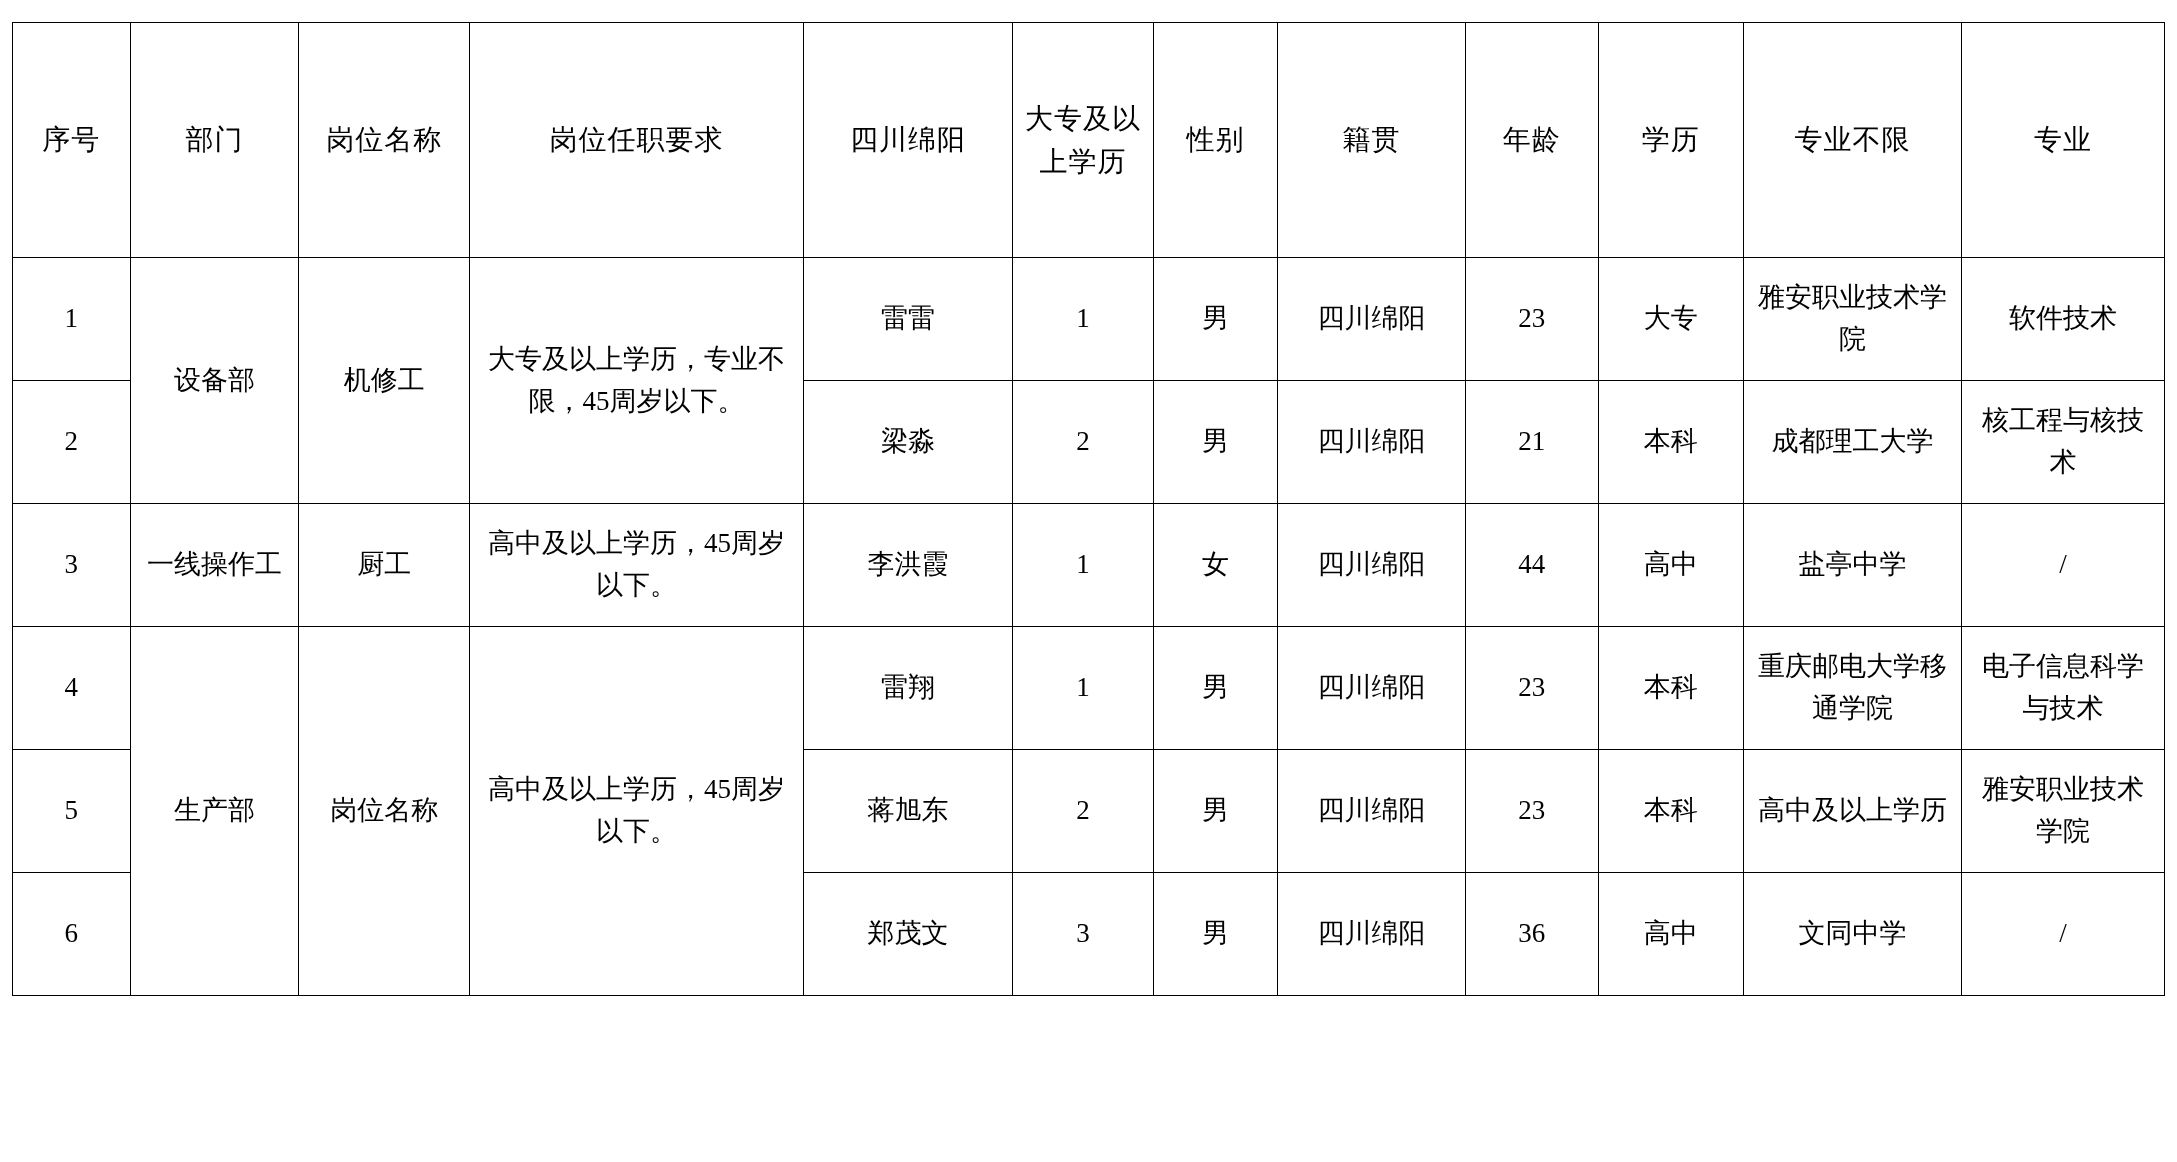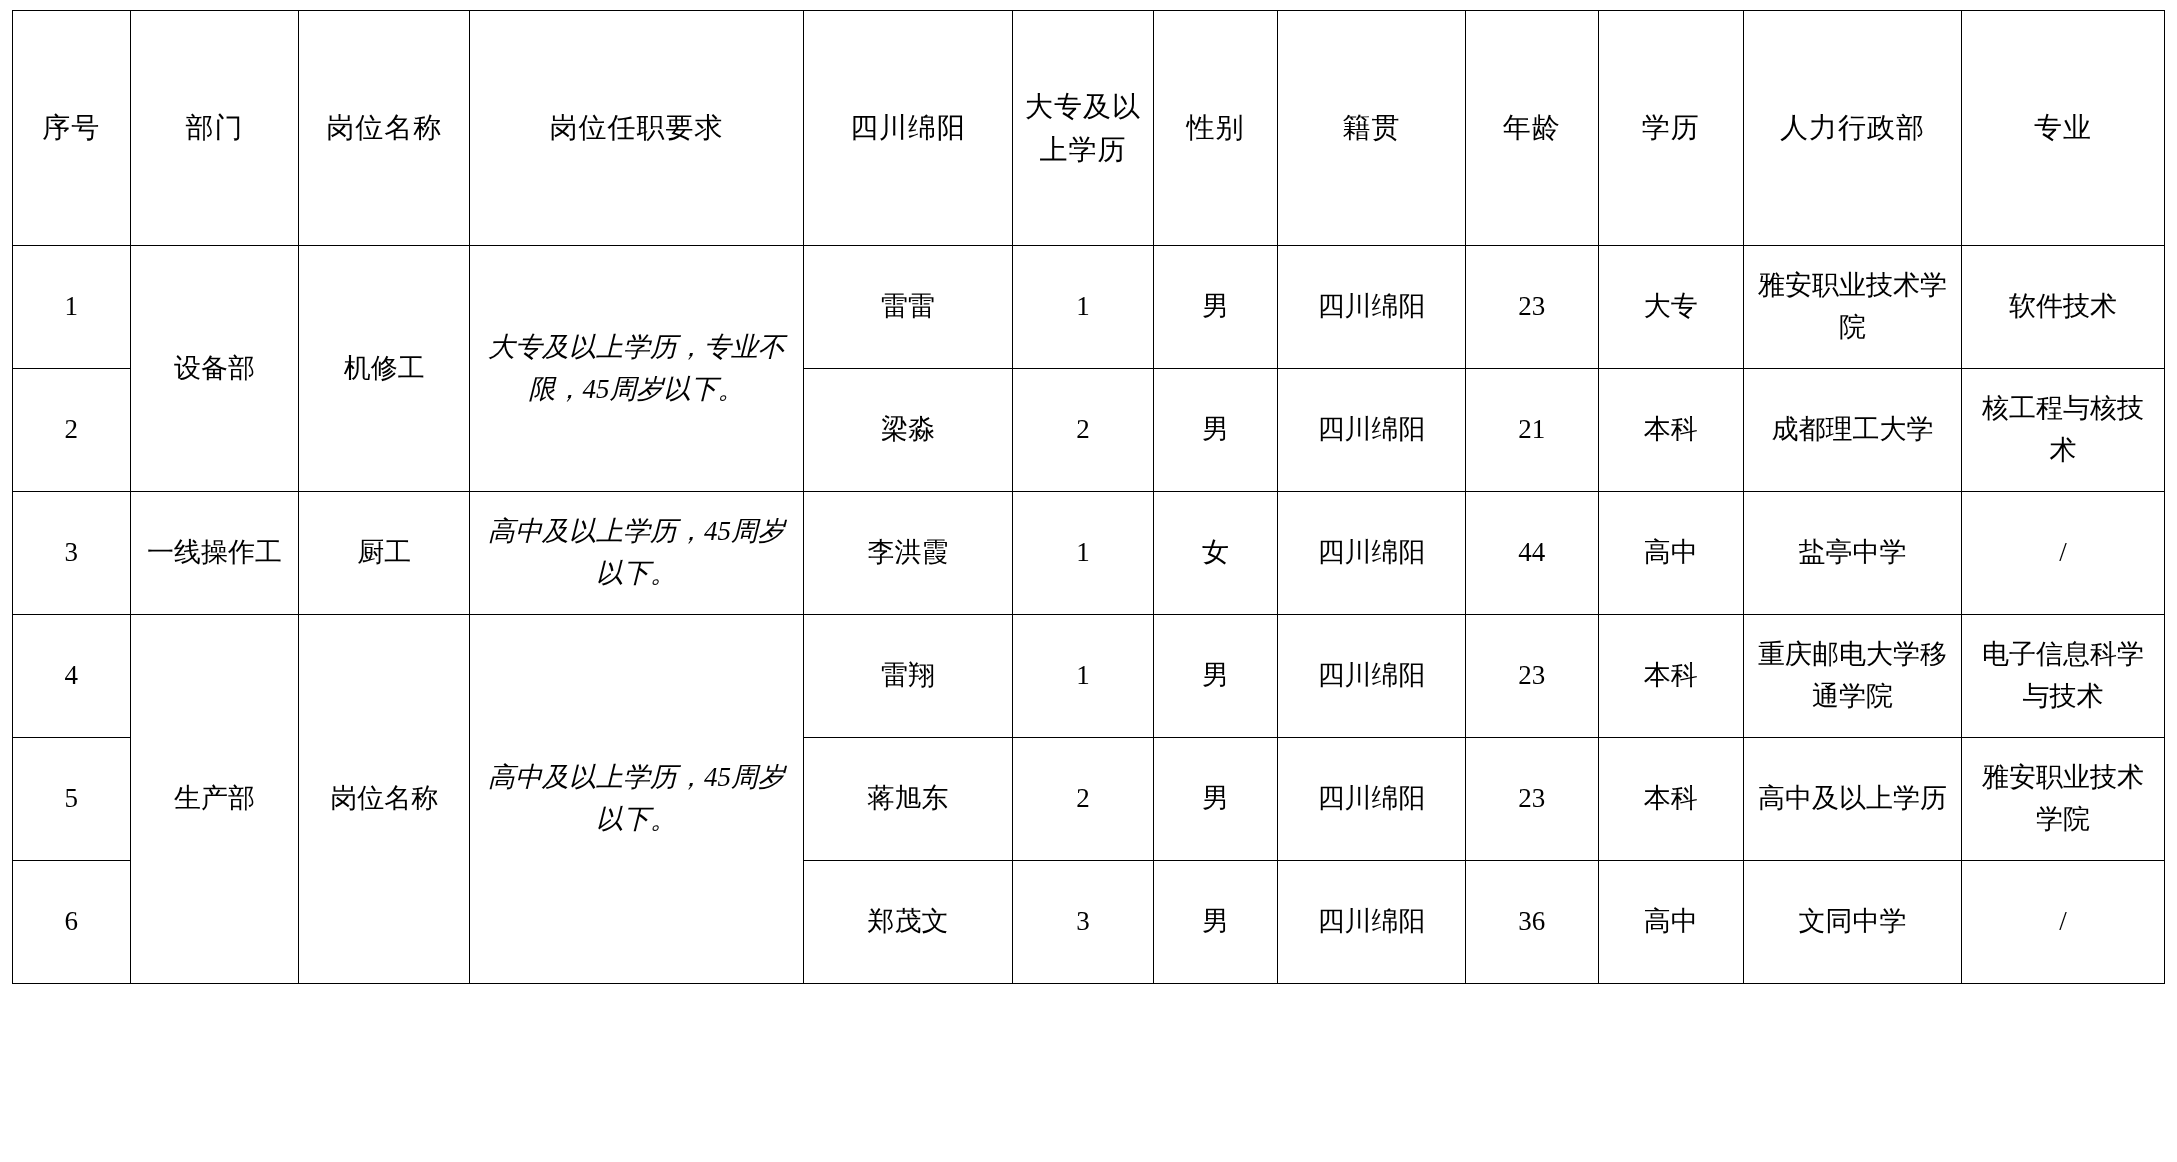--- a/index.html
+++ b/index.html
@@ -10,21 +10,21 @@
   body {
     width: 2177px;
     height: 1162px;
     font-family: "Liberation Serif", "DejaVu Serif", serif;
     color: #000000;
   }
   .sheet {
     box-sizing: border-box;
     width: 2177px;
     height: 1162px;
-    padding: 10px 12px 0 12px;
+    padding: 22px 12px 0 12px;
   }
   table.grid {
     border-collapse: collapse;
     table-layout: fixed;
     width: 2153px;
     margin: 0 auto;
   }
   table.grid td, table.grid th {
     border: 1px solid #000000;
     text-align: center;
@@ -52,21 +52,20 @@
   .c-edu      { width: 136px; }
   .c-school   { width: 204px; }
   .c-major    { width: 190px; }
 
   td.req, td.school, td.major, td.post, td.dept {
     line-height: 1.7;
   }
   td.req {
     padding-left: 14px;
     padding-right: 14px;
-    font-style: italic;
   }
   .rowtall td { height: 110px; }
 </style>
 </head>
 <body>
 
 <div class="sheet">
   <table class="grid">
     <colgroup>
       <col class="c-seq">
@@ -87,21 +86,21 @@
         <th>序号</th>
         <th>部门</th>
         <th>岗位名称</th>
         <th>岗位任职要求</th>
         <th>四川绵阳</th>
         <th>大专及以上学历</th>
         <th>性别</th>
         <th>籍贯</th>
         <th>年龄</th>
         <th>学历</th>
-        <th>人力行政部</th>
+        <th>专业不限</th>
         <th>专业</th>
       </tr>
     </thead>
     <tbody>
 
       <tr class="rowtall">
         <td>1</td>
         <td class="dept" rowspan="2">设备部</td>
         <td class="post" rowspan="2">机修工</td>
         <td class="req" rowspan="2">大专及以上学历，专业不限，45周岁以下。</td>

